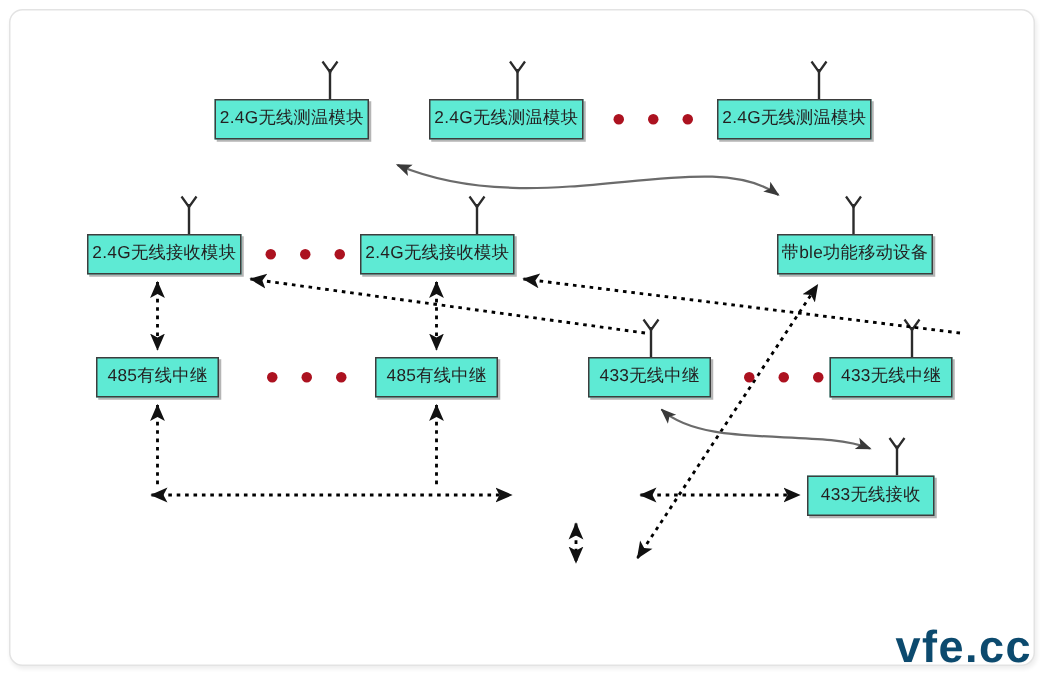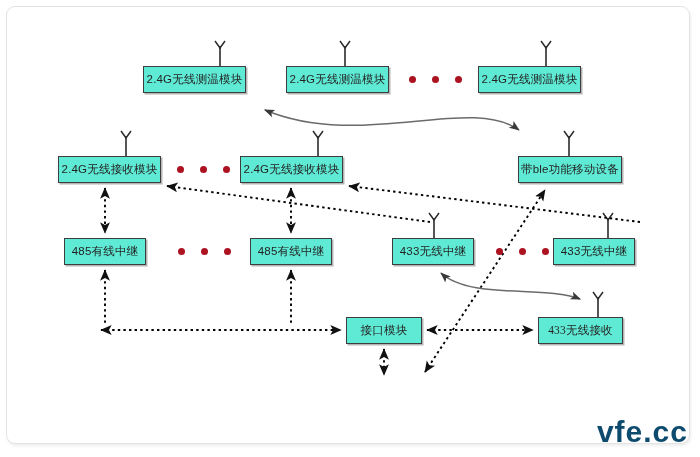--- a/index.html
+++ b/index.html
@@ -170,22 +170,21 @@
 
   <div class="node" style="left:58px;top:156px;width:103px;height:27px;">2.4G无线接收模块</div>
   <div class="node" style="left:240px;top:156px;width:103px;height:27px;">2.4G无线接收模块</div>
   <div class="node" style="left:497px;top:156px;width:104px;height:27px;margin-left:21px;">带ble功能移动设备</div>
 
   <div class="node" style="left:64px;top:238px;width:82px;height:27px;">485有线中继</div>
   <div class="node" style="left:250px;top:238px;width:82px;height:27px;">485有线中继</div>
   <div class="node" style="left:392px;top:238px;width:82px;height:27px;">433无线中继</div>
   <div class="node" style="left:553px;top:238px;width:82px;height:27px;">433无线中继</div>
 
-  <div class="node" style="left:346px;top:317px;width:76px;height:27px;">接口模块</div>
-  <div class="node" style="left:538px;top:317px;width:85px;height:27px;font-family:Liberation Serif, serif;">433无线接收</div>
+  <div class="node" style="left:538px;top:317px;width:85px;height:27px;">433无线接收</div>
 
 
   <div class="dots" style="left:409px;top:76px;">
     <i></i>
     <i></i>
     <i></i>
   </div>
   <div class="dots" style="left:177px;top:166px;">
     <i></i>
     <i></i>

